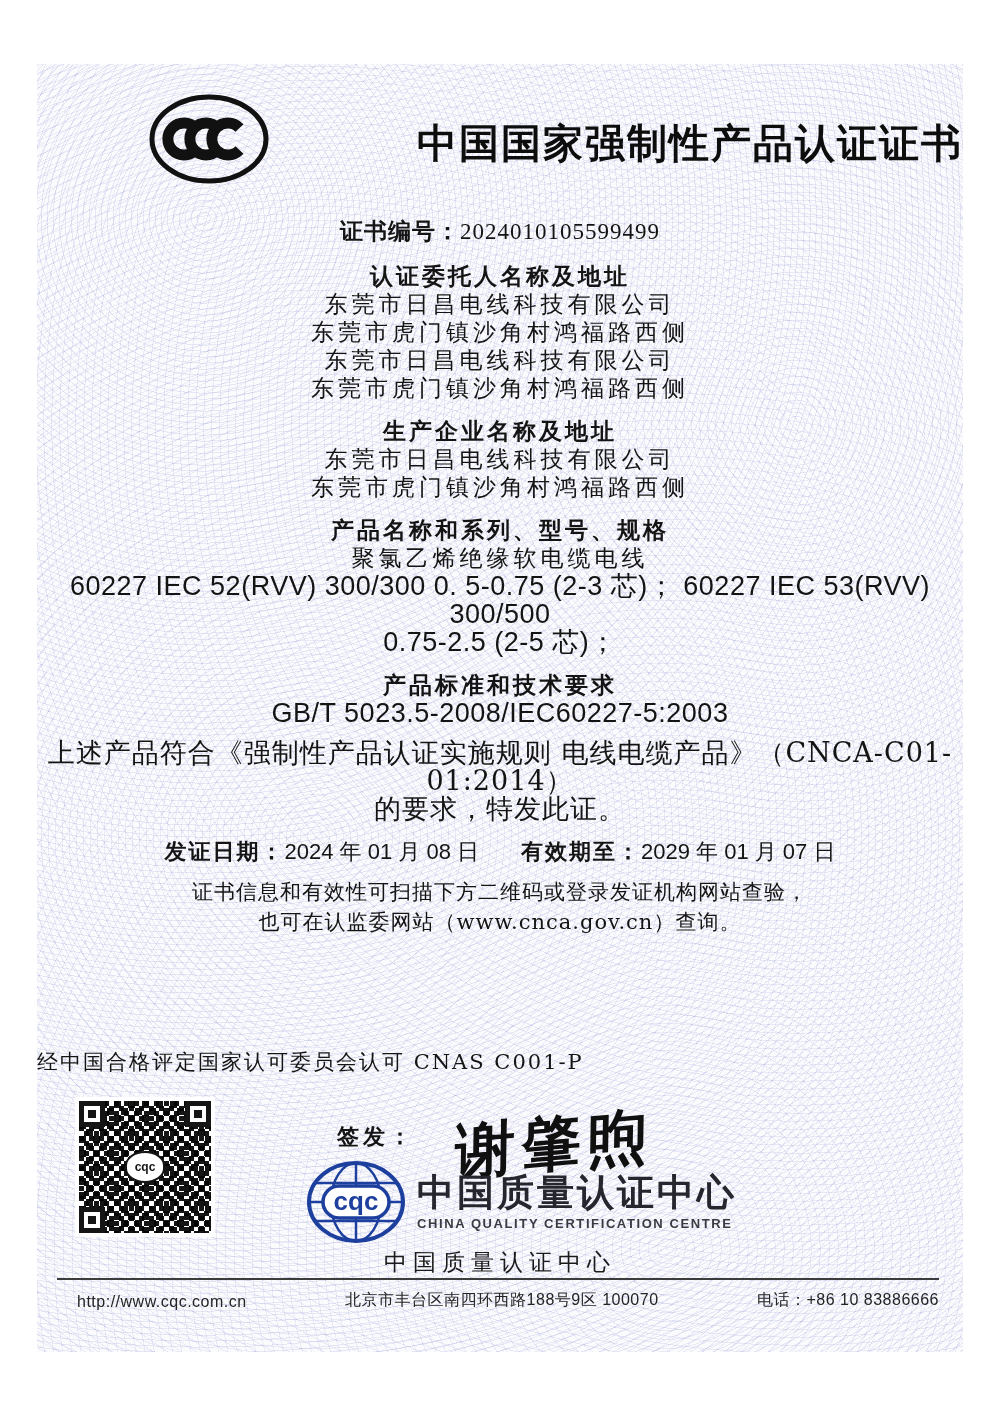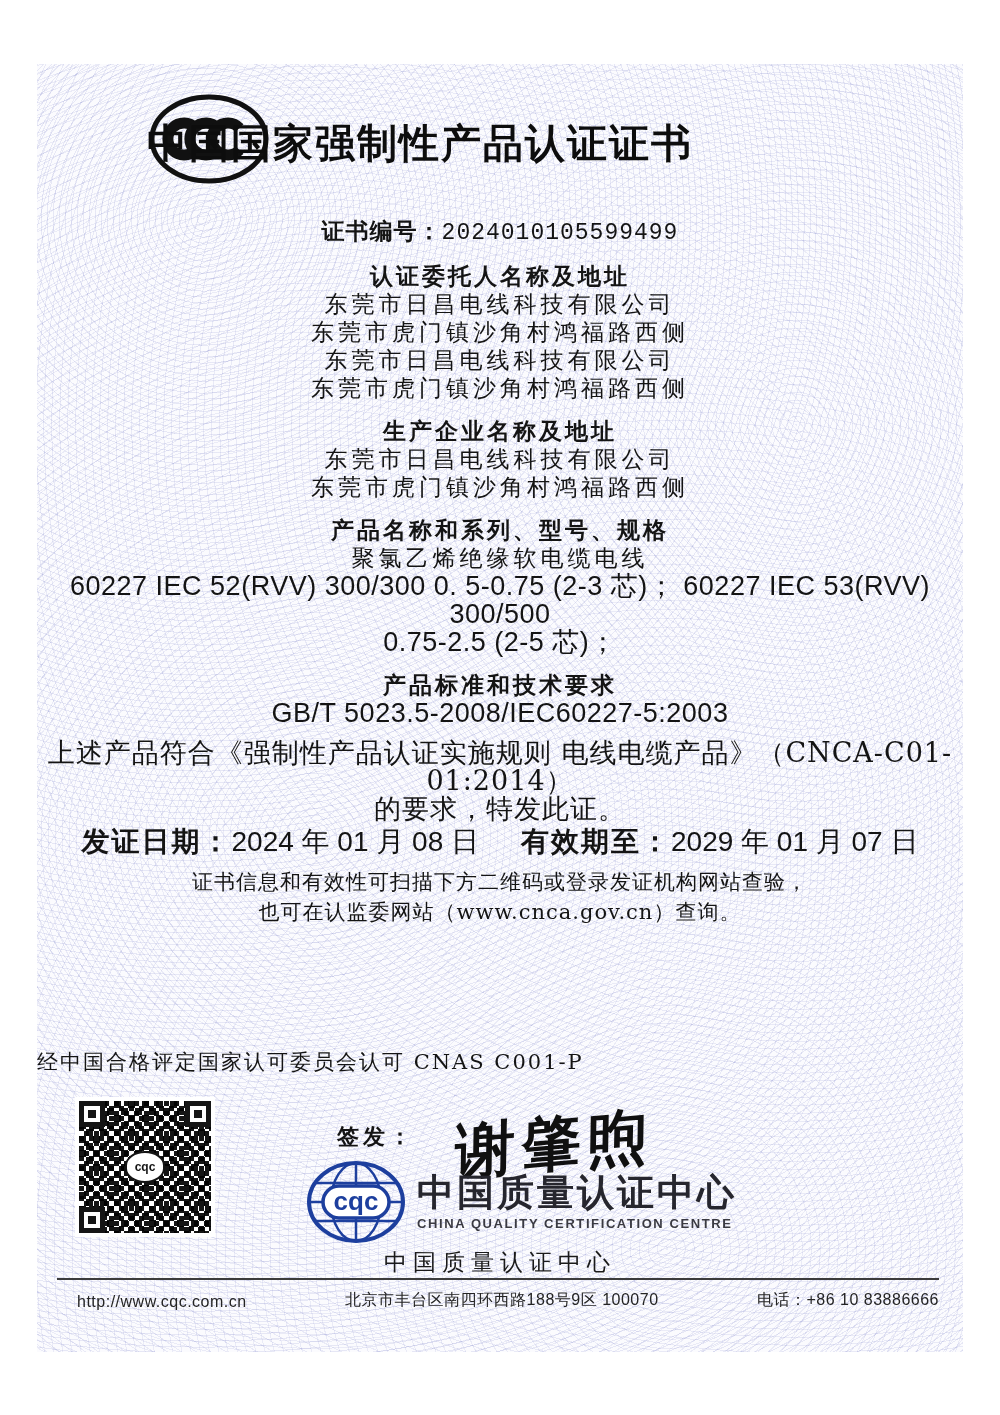--- a/index.html
+++ b/index.html
@@ -13,33 +13,33 @@
     background-image:
       repeating-radial-gradient(circle at 18% 12%, rgba(122,128,200,0.16) 0 1px, rgba(255,255,255,0) 1px 6px),
       repeating-radial-gradient(circle at 82% 28%, rgba(122,128,200,0.14) 0 1px, rgba(255,255,255,0) 1px 8px),
       repeating-radial-gradient(circle at 30% 60%, rgba(122,128,200,0.13) 0 1px, rgba(255,255,255,0) 1px 7px),
       repeating-radial-gradient(circle at 68% 92%, rgba(122,128,200,0.13) 0 1px, rgba(255,255,255,0) 1px 9px);
   }
 
   .ccc-logo { position:absolute; left:111px; top:28px; width:122px; height:94px; }
 
   .title {
-    position:absolute; left:110px; right:0; top:52px; text-align:left;
+    position:absolute; left:110px; right:0; top:52px; text-align:right;
     font-size:40px; font-weight:700; letter-spacing:2px; color:#0d0d0d;
   }
 
   .stack { position:absolute; left:0; right:0; top:152px; text-align:center; }
   .certno { font-size:23px; margin-bottom:4px; }
   .certno .lbl { font-weight:700; letter-spacing:1px; }
-  .certno .num { font-family:Liberation Mono, monospace; letter-spacing:1px; }
+  .certno .num { font-family:Liberation Serif, serif; letter-spacing:1px; }
   .h { font-size:23px; font-weight:700; letter-spacing:3px; margin-top:15px; line-height:28px; }
   .v { font-family:"DejaVu Serif", serif; font-size:23px; letter-spacing:4px; line-height:28px; }
   .m { font-size:27px; letter-spacing:0.5px; line-height:28px; }
   .stmt { font-family:"DejaVu Serif", serif; font-size:27px; letter-spacing:1px; line-height:28px; margin-top:12px; }
-  .dates { font-size:28px; margin-top:4px; line-height:30px; }
+  .dates { font-size:22px; margin-top:14px; line-height:30px; }
   .dates .lbl { font-weight:700; letter-spacing:2px; }
   .dates .gap { display:inline-block; width:42px; }
   .verify { font-family:"DejaVu Serif", serif; font-size:21px; letter-spacing:1px; line-height:30px; margin-top:10px; }
 
   .cnas { position:absolute; left:0; right:0; top:984px; font-size:21px; letter-spacing:2px; font-family:"DejaVu Serif", serif; }
 
   
   .qr { position:absolute; left:38px; top:1033px; width:140px; height:140px; background:#fff; padding:4px; }
   .qr-body { position:relative; width:132px; height:132px;
     background-image:

